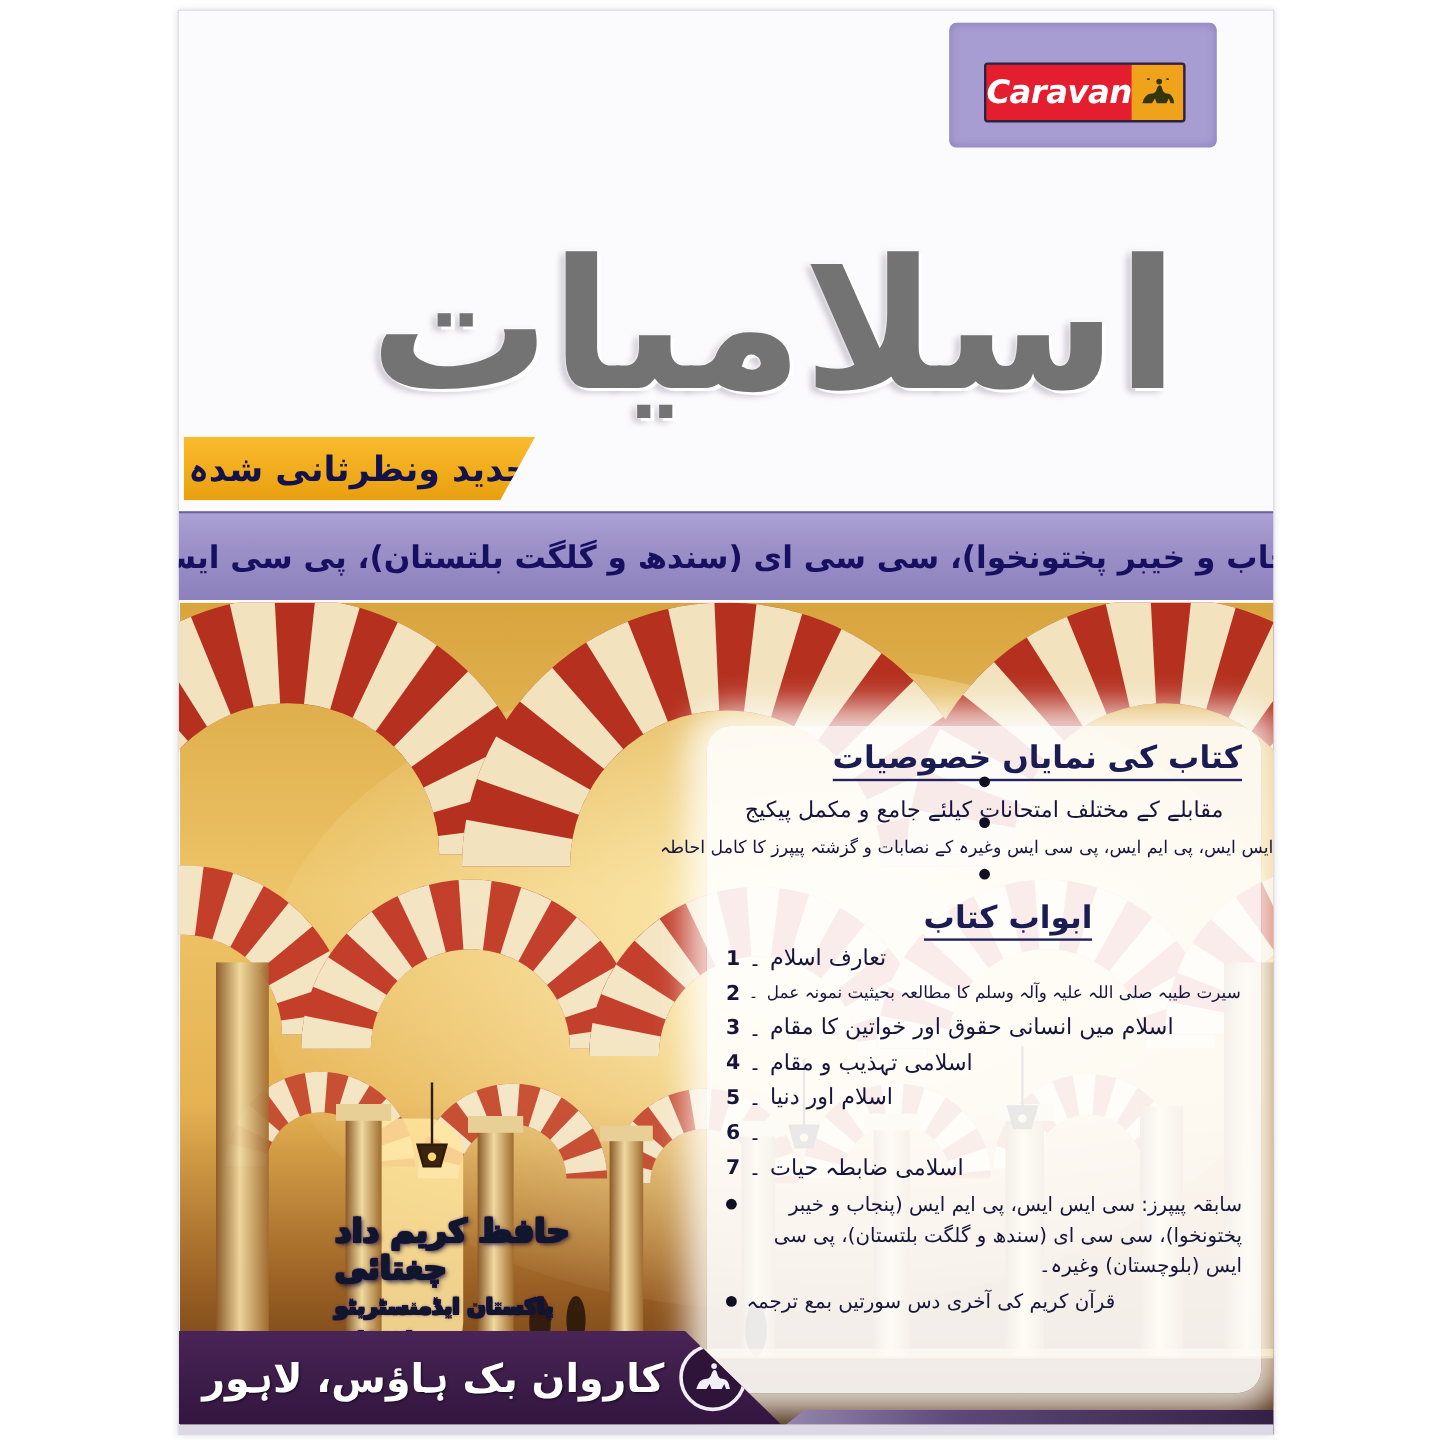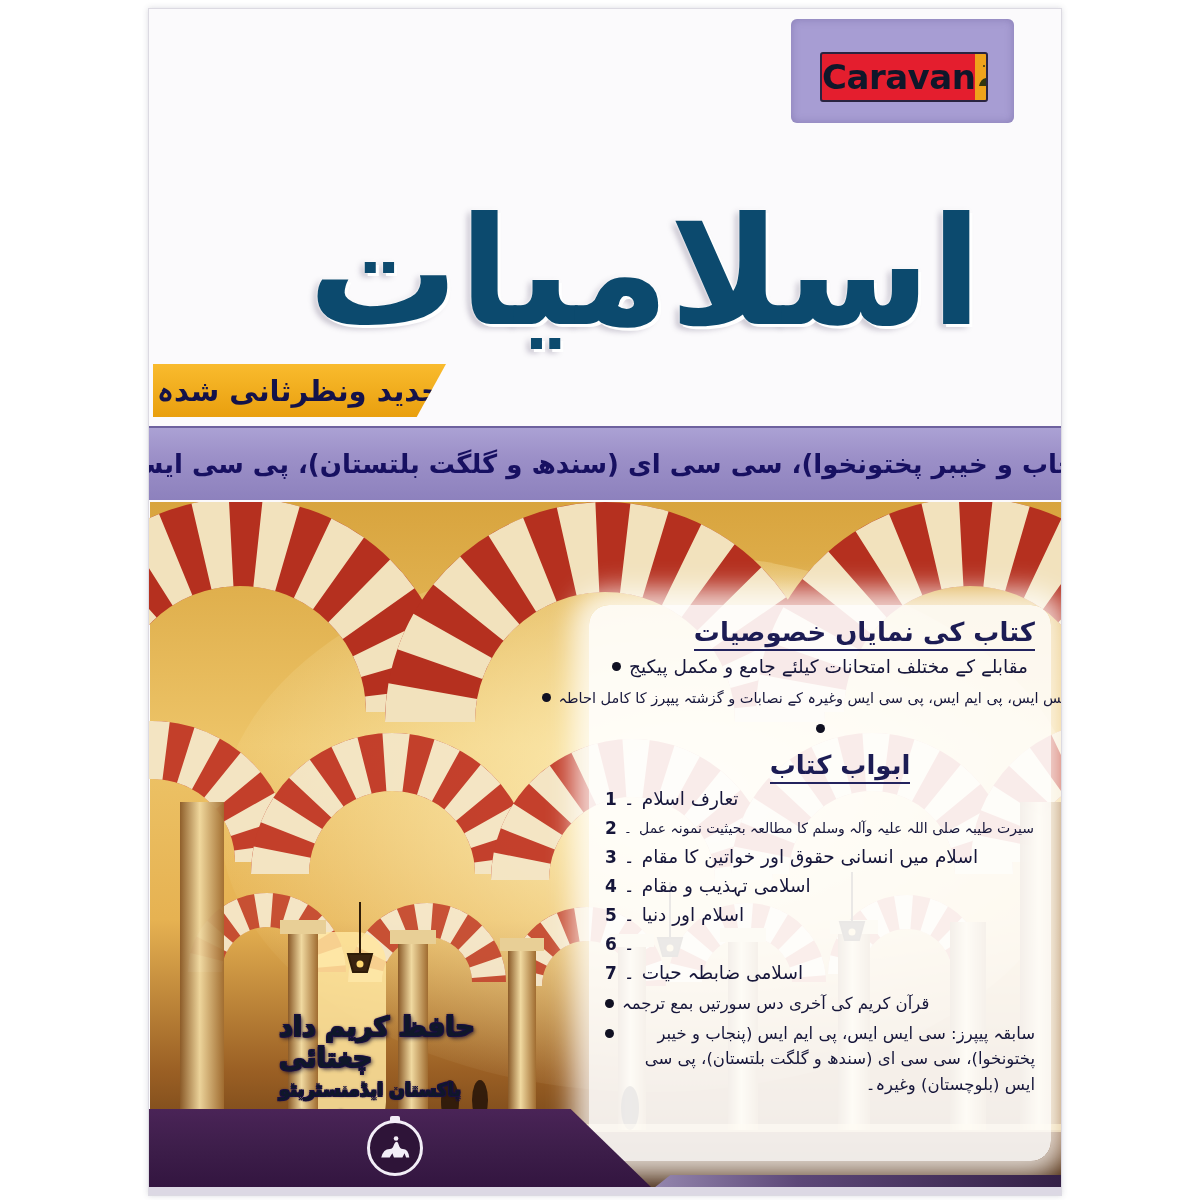--- a/index.html
+++ b/index.html
@@ -7,26 +7,26 @@
        font-family:"DejaVu Sans",sans-serif;overflow:hidden;}
   .cover{position:absolute;left:148px;top:8px;width:914px;height:1188px;
          background:#fbfafc;border:1px solid #dcdae2;box-sizing:border-box;
          box-shadow:0 0 6px rgba(60,60,90,.18);overflow:hidden;}
   
   .logo-box{position:absolute;left:642px;top:10px;width:223px;height:104px;
             background:#a79dd3;border-radius:6px;box-shadow:inset 0 0 8px rgba(80,70,130,.35);}
   .logo-pill{position:absolute;left:29px;top:33px;width:164px;height:46px;display:flex;
              border:2px solid #2a2440;border-radius:3px;overflow:hidden;background:#e41e2e;}
   .logo-red{flex:1;display:flex;align-items:center;justify-content:center;
-            color:#0f172a;font-weight:bold;font-size:34px;letter-spacing:-.5px;}
+            color:#ffffff;font-weight:bold;font-size:27px;letter-spacing:-.5px;font-style:italic;}
   .logo-yellow{width:46px;background:#efa31b;display:flex;align-items:center;justify-content:center;}
   
   .main-title{position:absolute;left:110px;right:30px;top:128px;height:280px;
               direction:rtl;text-align:center;font-size:150px;line-height:270px;
-              font-weight:bold;color:#0c4a6e;white-space:nowrap;
+              font-weight:bold;color:#737373;white-space:nowrap;
               text-shadow:0 0 2px #fff,0 0 6px #fff,3px 3px 0 #ffffff,-3px 3px 6px rgba(40,25,70,.35);}
   
   .edition-badge{position:absolute;left:4px;top:355px;width:293px;height:53px;
                  background:linear-gradient(180deg,#f9bb2e,#e99f0e);
                  clip-path:polygon(0 0,100% 0,90% 100%,0 100%);
                  display:flex;align-items:center;justify-content:center;
                  direction:rtl;color:#14124a;font-weight:bold;font-size:29px;}
   
   .audience-strip{position:absolute;left:0;top:417px;width:914px;height:72px;
                   background:linear-gradient(180deg,#aba1d4 0%,#9c90c8 40%,#8d81bd 100%);
@@ -35,21 +35,21 @@
   
   .photo{position:absolute;left:0;top:493px;width:914px;height:695px;overflow:hidden;}
   .photo svg{display:block;}
   
   .panel{position:absolute;left:440px;top:596px;width:462px;height:556px;box-sizing:border-box;
          background:rgba(255,255,255,.90);border-radius:20px;padding:12px 16px 10px 16px;
          box-shadow:0 0 26px 16px rgba(255,255,255,.78);direction:rtl;color:#16163a;}
   .panel-h{font-size:26px;font-weight:bold;color:#1c1c54;text-align:right;}
   .panel-h > span{display:inline-block;border-bottom:2px solid #23235e;padding-bottom:2px;margin-left:40px;}
   .panel-h.centered{text-align:center;margin-top:6px;}
-  .feat-row{display:flex;flex-direction:row;direction:ltr;justify-content:center;
+  .feat-row{display:flex;flex-direction:column;direction:ltr;justify-content:center;
             align-items:center;gap:8px;height:31px;font-size:18.5px;white-space:nowrap;}
   .feat-row.long{font-size:14.5px;}
   .dot{width:9px;height:9px;border-radius:50%;background:#101022;flex:none;}
   .chap-row{display:flex;flex-direction:row;direction:ltr;justify-content:flex-start;
             align-items:center;gap:7px;height:29px;font-size:18.5px;white-space:nowrap;}
   .chap-row.long{font-size:14px;}
   .chap-num{font-weight:bold;font-size:17px;direction:ltr;}
   .extra-row{display:flex;flex-direction:row;direction:ltr;justify-content:flex-start;
              align-items:flex-start;gap:8px;font-size:16.5px;line-height:1.55;margin-top:4px;}
   .extra-row .dot{margin-top:8px;}
@@ -257,37 +257,38 @@
       <span>۔</span>
     </div>
     <div class="chap-row">
       <span class="chap-num">7</span>
       <span>۔</span>
       <span>اسلامی ضابطہ حیات</span>
     </div>
 
     <div class="extra-row">
       <span class="dot"></span>
+      <span class="txt">سابقہ پیپرز: سی ایس ایس، پی ایم ایس (پنجاب و خیبر پختونخوا)، سی سی ای (سندھ و گلگت بلتستان)، پی سی ایس (بلوچستان) وغیرہ۔</span>
+    </div>
+    <div class="extra-row">
+      <span class="dot"></span>
       <span class="txt">قرآن کریم کی آخری دس سورتیں بمع ترجمہ</span>
-    </div>
-    <div class="extra-row">
-      <span class="dot"></span>
-      <span class="txt">سابقہ پیپرز: سی ایس ایس، پی ایم ایس (پنجاب و خیبر پختونخوا)، سی سی ای (سندھ و گلگت بلتستان)، پی سی ایس (بلوچستان) وغیرہ۔</span>
     </div>
   </div>
 
   <div class="author">
     <div class="name">حافظ کریم داد چغتائی</div>
     <div class="svc">پاکستان ایڈمنسٹریٹو سروس</div>
   </div>
 
   <div class="pub-band">
     <div class="emblem">
       <svg width="36" height="32" viewBox="0 0 34 30">
         <path d="M4 24 q2-8 8-8 q3 0 4-4 q1-3 2.5-3 q1.5 0 2 3 q1 4 4 4 q5 0 6 8 l-3 0 l-1.5-4 l-2 4 l-8 0 l-1.5-4 l-2.5 4 z" fill="#f2eef7"></path>
         <circle cx="18" cy="6" r="2.2" fill="#f2eef7"></circle>
       </svg>
     </div>
+    <div class="pub-name">کاروان بک ہاؤس، لاہور</div>
   </div>
   <div class="thin-bar"></div>
   <div class="band-underlay"></div>
 
 </div>
 
 </body></html>

